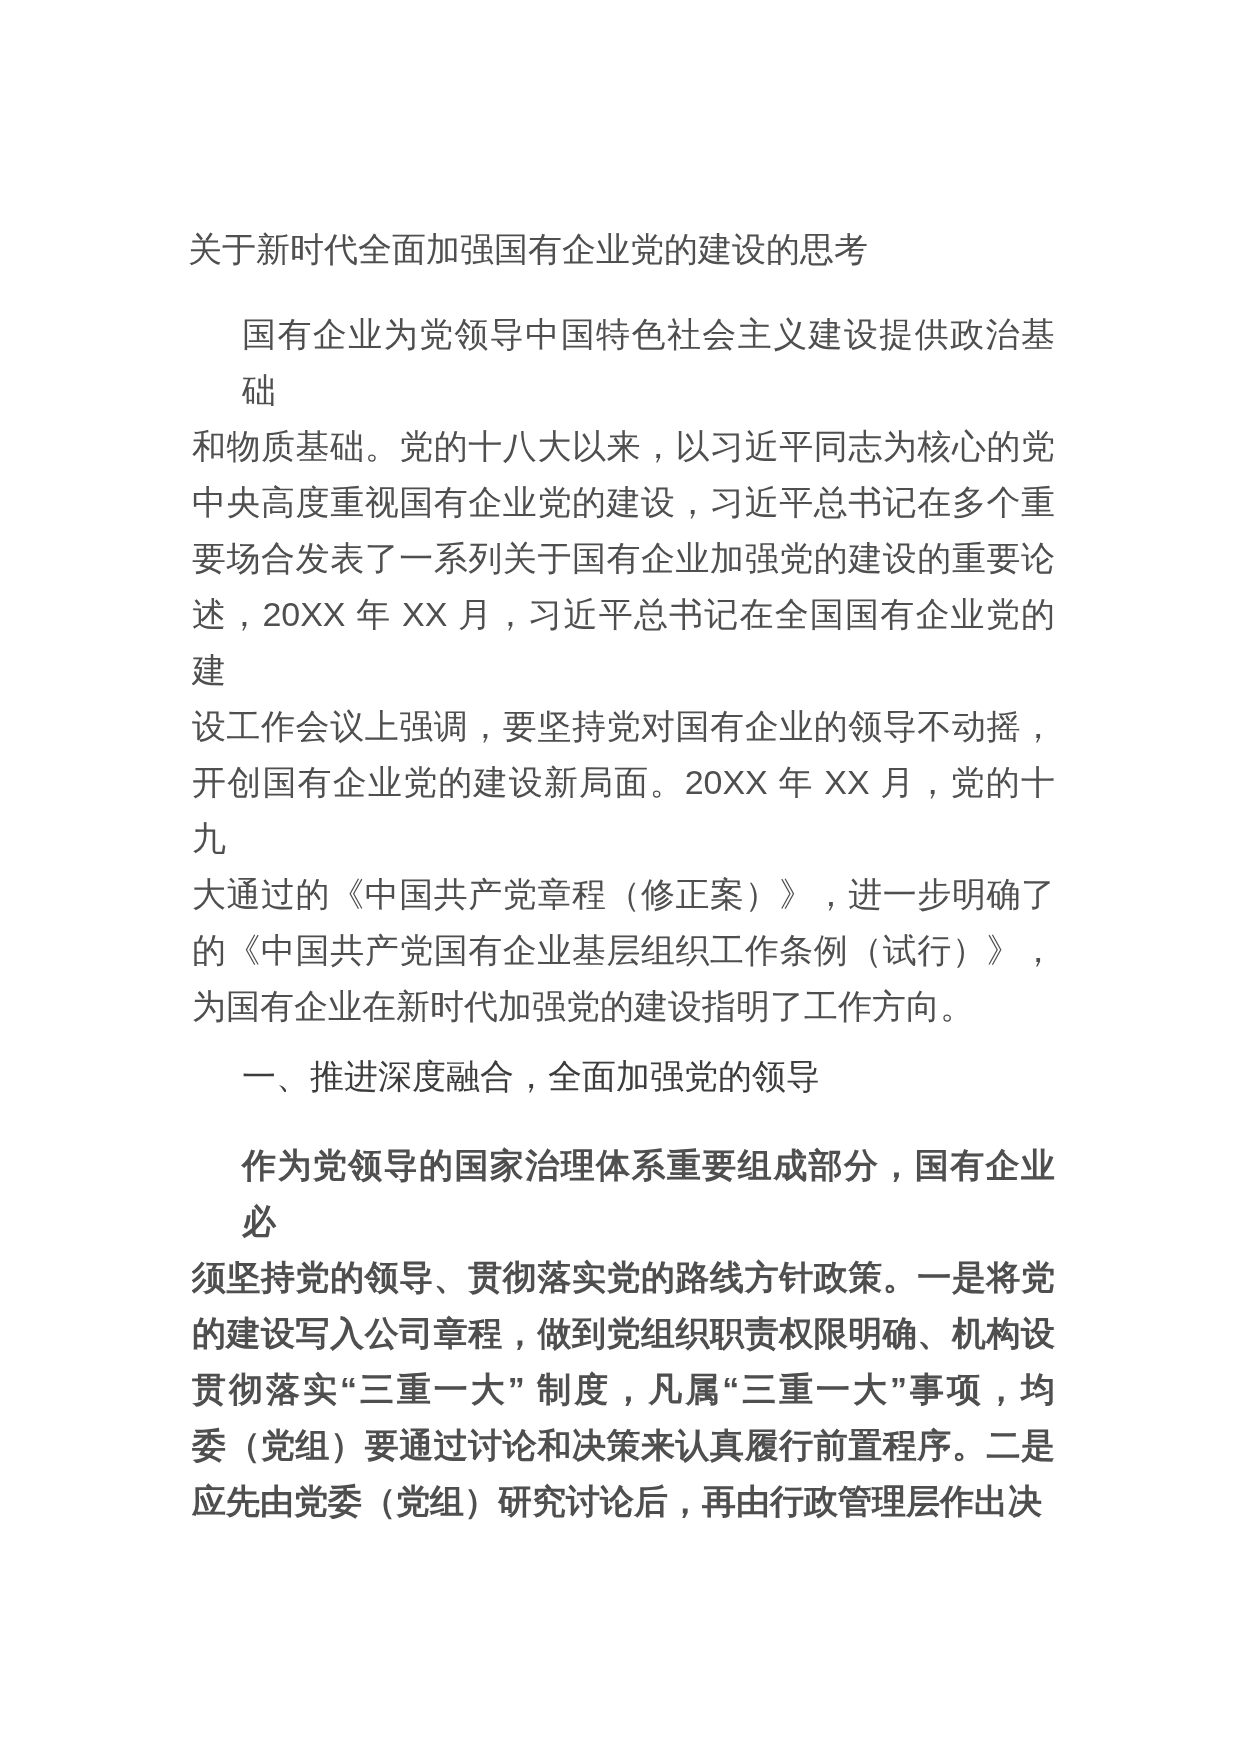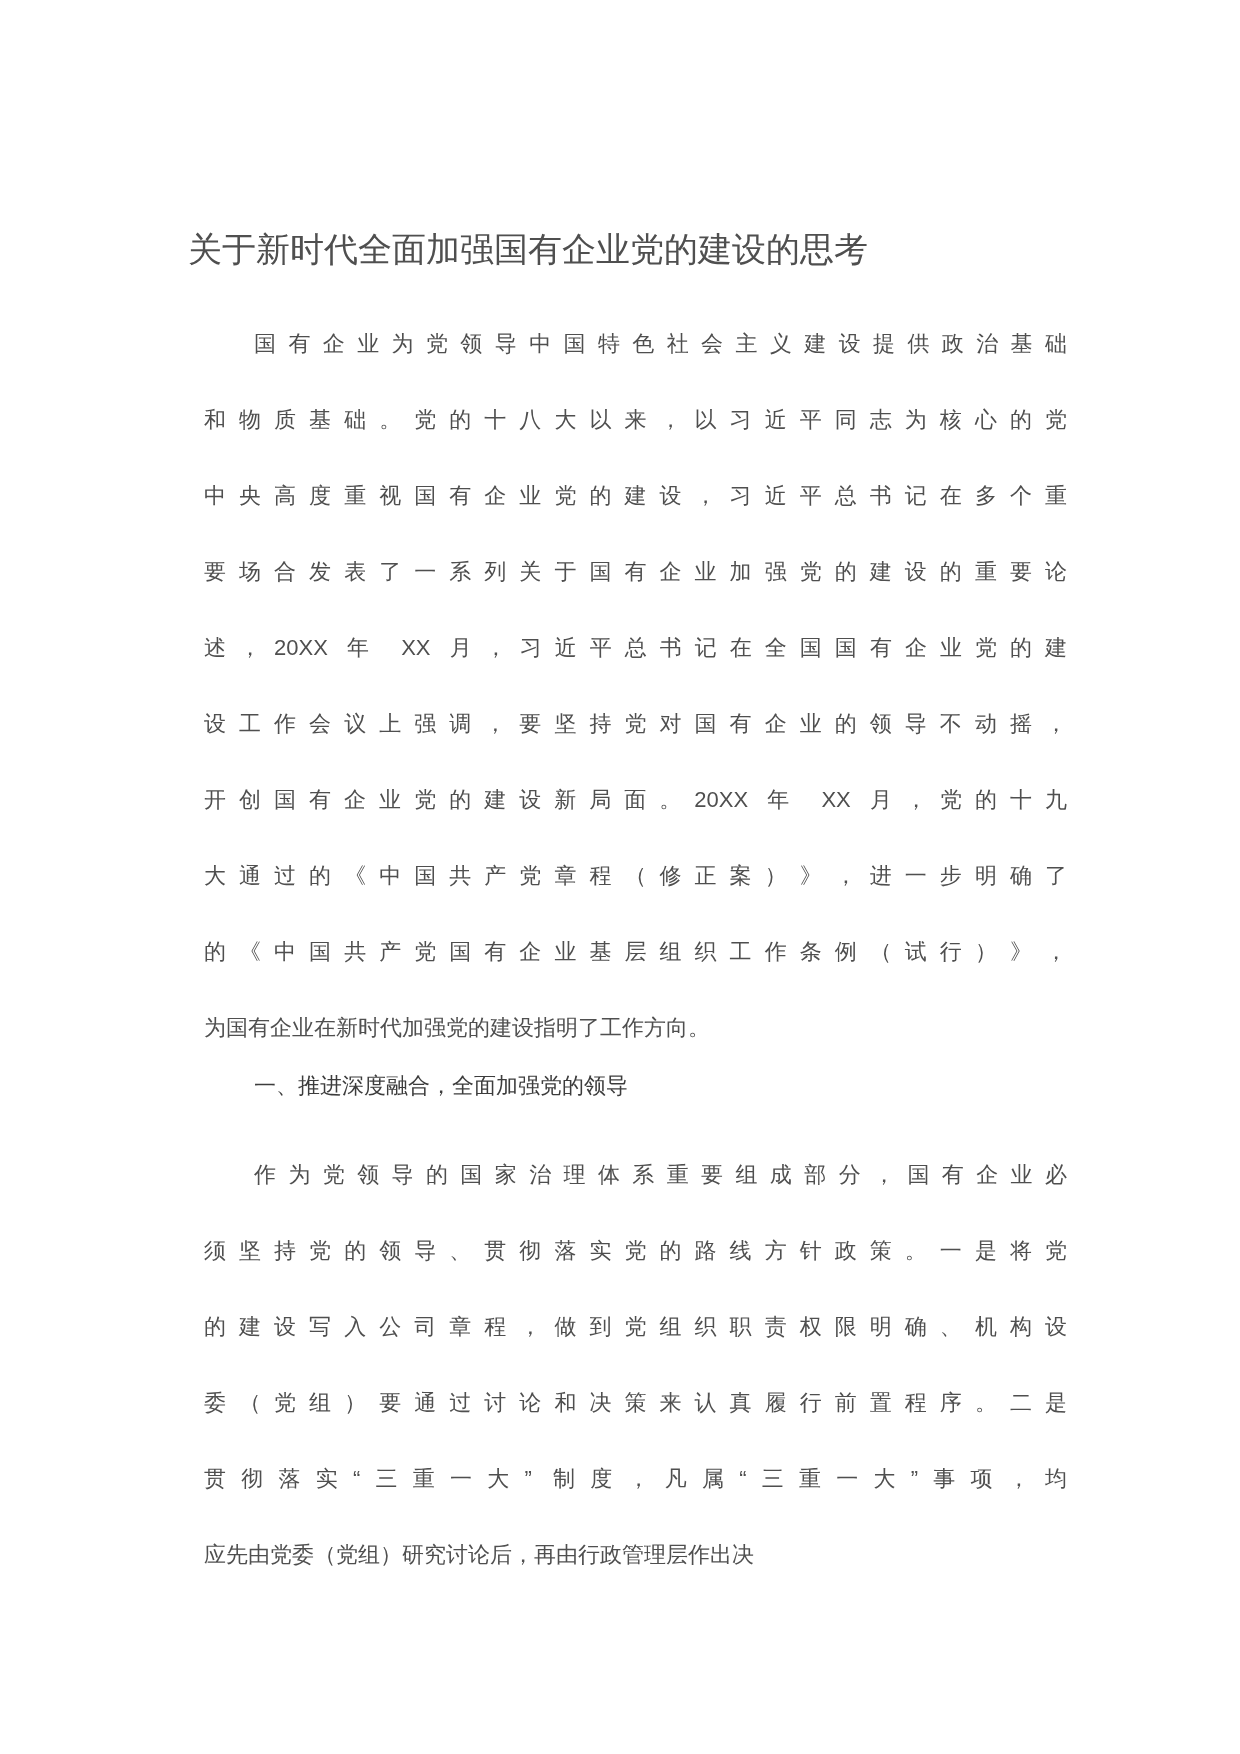--- a/index.html
+++ b/index.html
@@ -20,28 +20,28 @@
     top: 217px;
     width: 863px;
     font-size: 34px;
     line-height: 65.3px;
     font-weight: normal;
     color: var(--text-color, #4f4f4f);
     white-space: nowrap;
   }
   .block {
     position: absolute;
-    left: 204px;
+    left: 192px;
     width: 863px;
-    font-size: 22px;
-    line-height: 76px;
+    font-size: 34px;
+    line-height: 56px;
   }
   .block-0 { top: 306px; }
   .block-1 { top: 1048px; }
-  .block-2 { top: 1137px; }
+  .block-2 { top: 1137px; font-weight: bold; }
   .heading {
     font-weight: normal;
     color: var(--heading-color, #3c3c3c);
     padding-left: 50px;
     white-space: nowrap;
   }
   .line {
     text-align: justify;
     text-align-last: justify;
     overflow: hidden;
@@ -65,18 +65,18 @@
         <div class="line">开创国有企业党的建设新局面。20XX 年 XX 月，党的十九</div>
         <div class="line">大通过的《中国共产党章程（修正案）》，进一步明确了</div>
         <div class="line">的《中国共产党国有企业基层组织工作条例（试行）》，</div>
         <div class="line last">为国有企业在新时代加强党的建设指明了工作方向。</div>
       </div>
       <div class="block block-1 heading">一、推进深度融合，全面加强党的领导</div>
       <div class="block block-2 paragraph">
         <div class="line first">作为党领导的国家治理体系重要组成部分，国有企业必</div>
         <div class="line">须坚持党的领导、贯彻落实党的路线方针政策。一是将党</div>
         <div class="line">的建设写入公司章程，做到党组织职责权限明确、机构设</div>
+        <div class="line">贯彻落实“三重一大” 制度，凡属“三重一大”事项，均</div>
         <div class="line">委（党组）要通过讨论和决策来认真履行前置程序。二是</div>
-        <div class="line">贯彻落实“三重一大” 制度，凡属“三重一大”事项，均</div>
         <div class="line last">应先由党委（党组）研究讨论后，再由行政管理层作出决</div>
       </div>
     </div>
 </div>
 
 </body></html>

